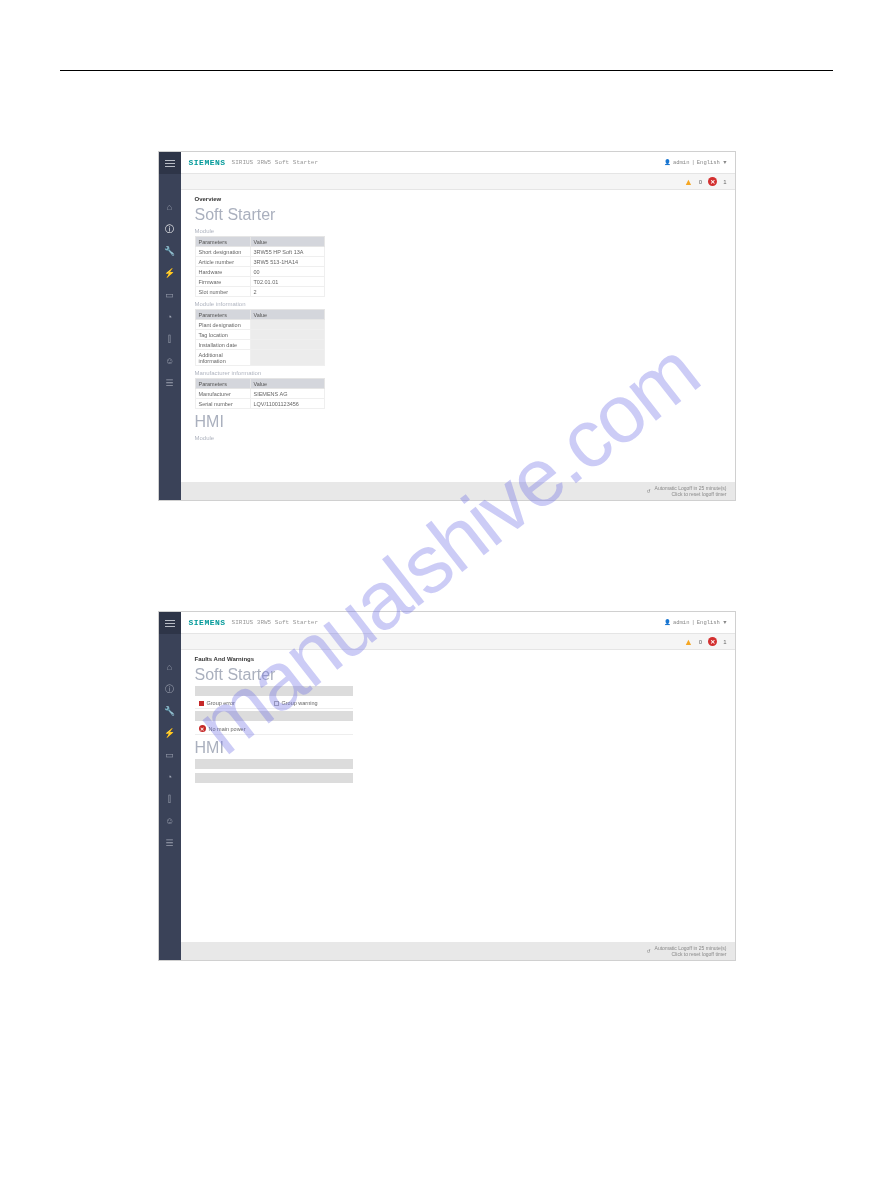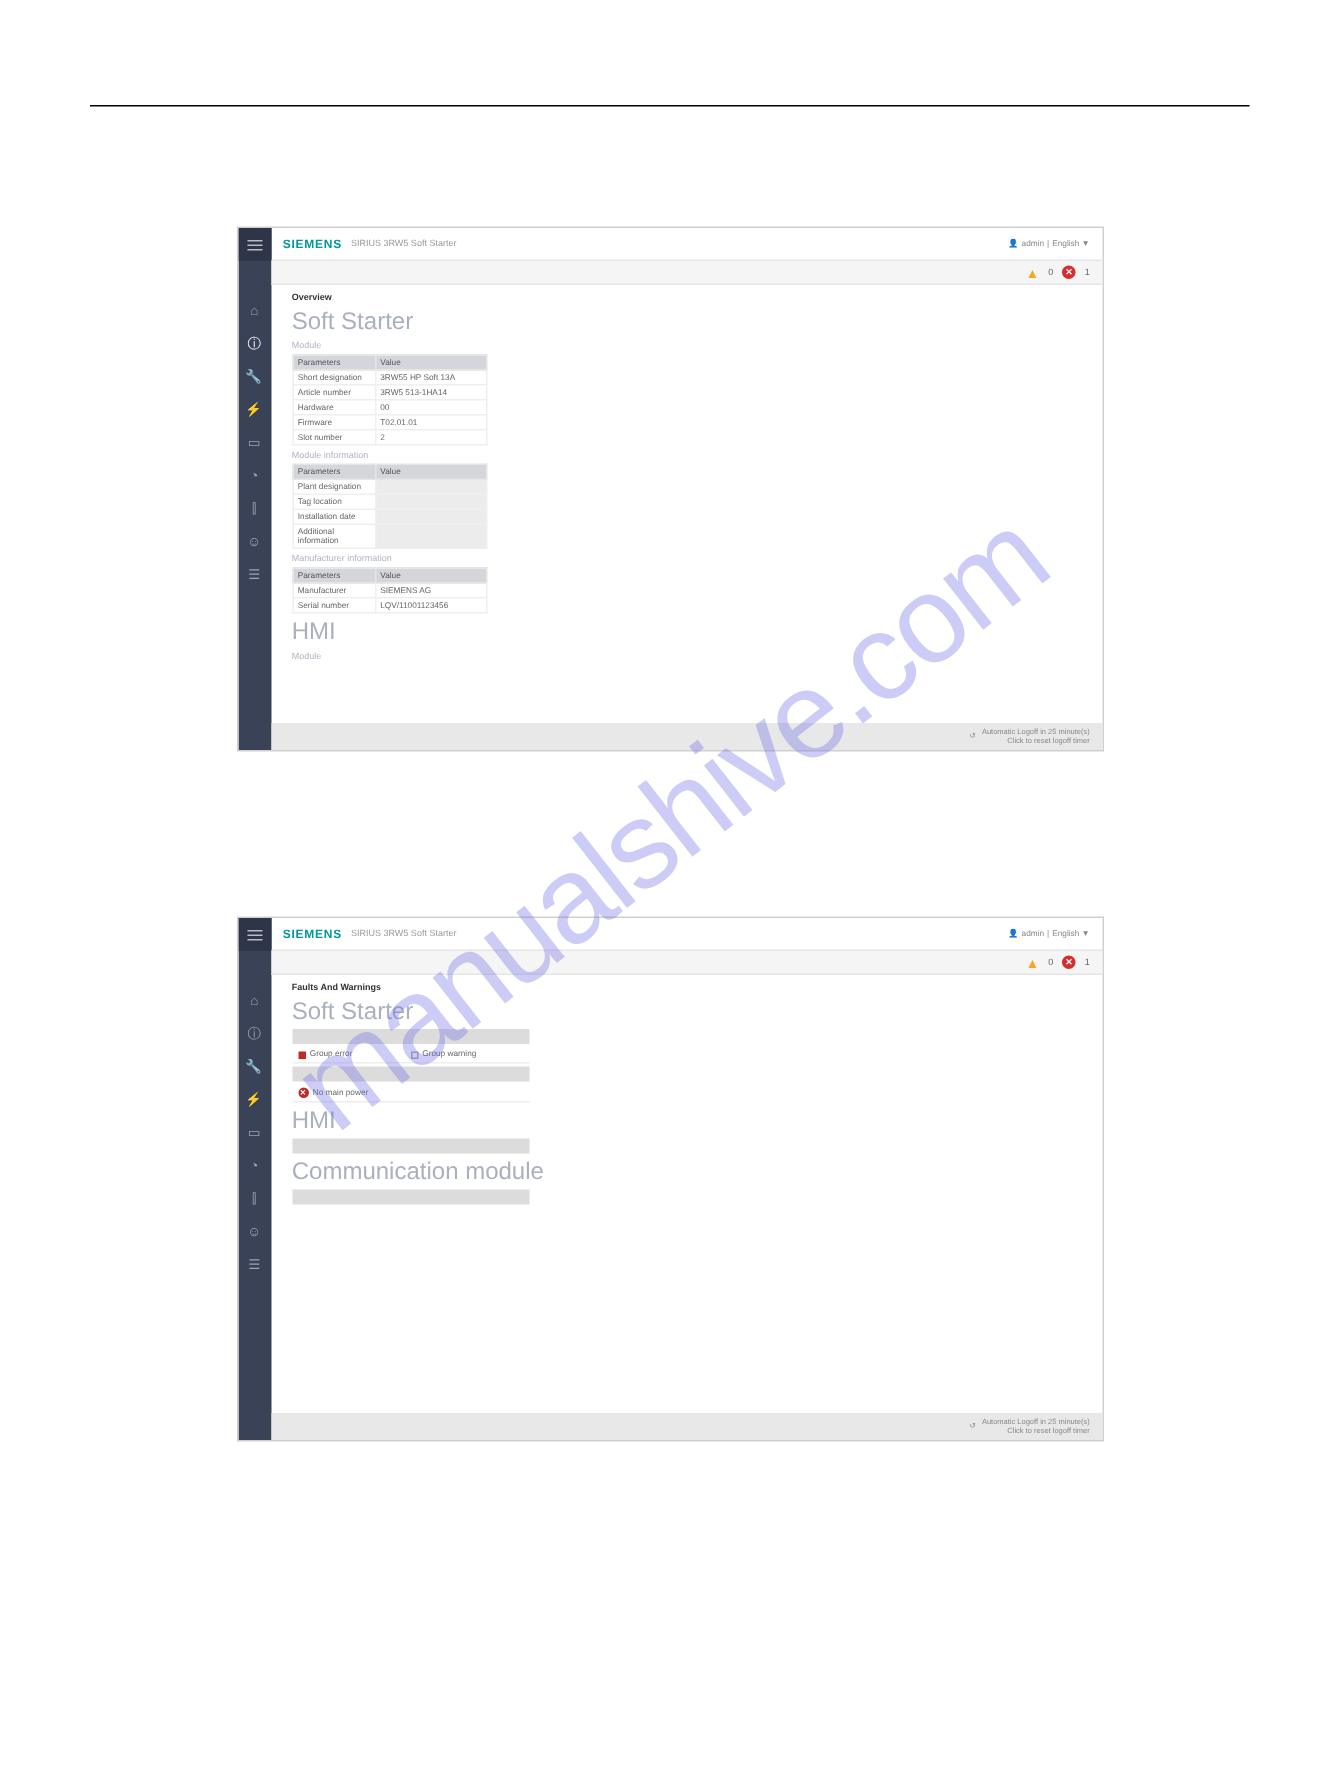--- a/index.html
+++ b/index.html
@@ -78,20 +78,21 @@
     display: flex;
     flex-direction: column;
   }
   .topbar {
     height: 22px;
     display: flex;
     align-items: center;
     padding: 0 8px;
     border-bottom: 1px solid #e5e5e5;
     justify-content: space-between;
+    font-family: Liberation Mono, monospace;
   }
   .brand-wrap {
     display: flex;
     align-items: center;
     gap: 6px;
   }
   .brand {
     color: #009999;
     font-weight: bold;
     font-size: 8px;
@@ -449,21 +450,20 @@
               <span>No main power</span>
             </div>
           </div>
         </div>
 
         <div class="section-h">HMI</div>
         <div class="fault-block">
           <div class="fault-row blank"></div>
         </div>
 
-        <div class="section-h">Communication module</div>
         <div class="fault-block">
           <div class="fault-row blank"></div>
         </div>
       </div>
       <div class="footerbar">
         <span>↺</span>
         <div class="footer-text">
           <div>Automatic Logoff in 25 minute(s)</div>
           <div>Click to reset logoff timer</div>
         </div>

